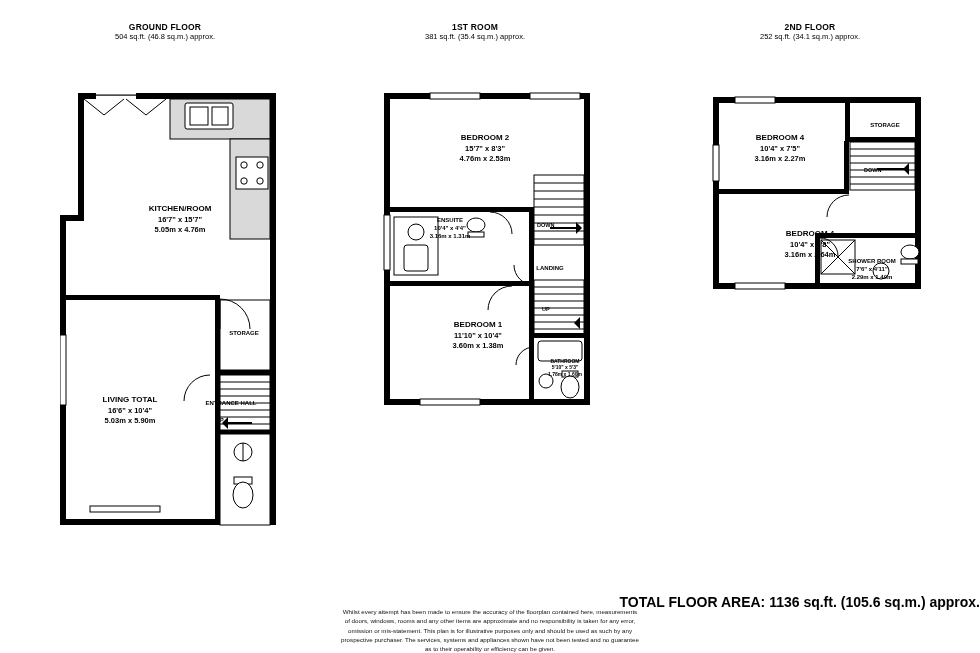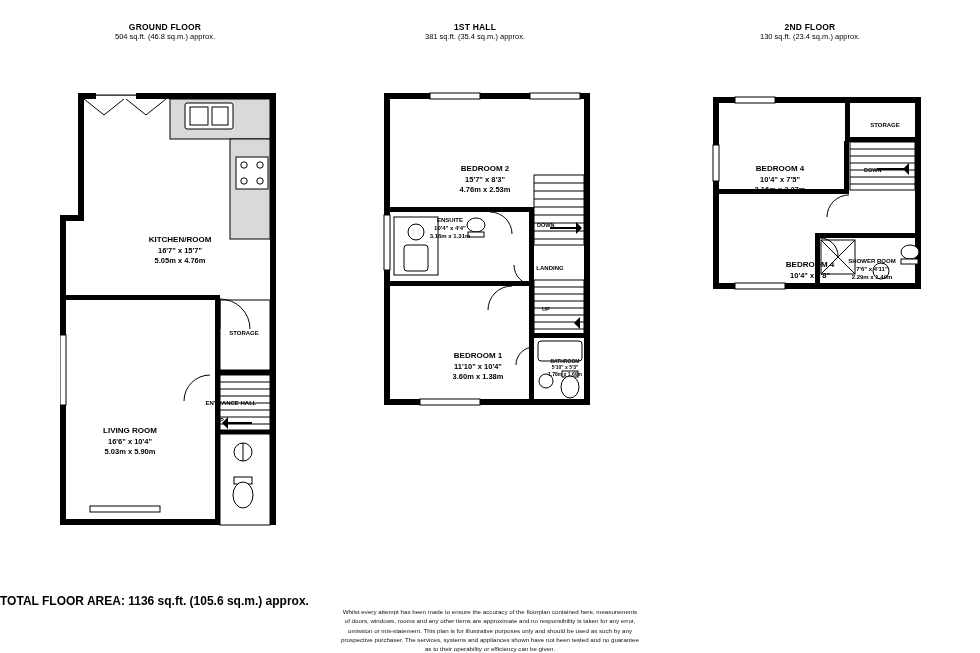--- a/index.html
+++ b/index.html
@@ -6,26 +6,26 @@
   body{
     width:980px;height:653px;background:#ffffff;
     font-family:"Liberation Sans", sans-serif;
     color:#000;overflow:hidden;position:relative;
   }
   .stage{position:absolute;left:0;top:0;width:980px;height:653px;padding-left:48px;}
   .abs{position:absolute;}
   .ctr{text-align:center;}
   .floor-title{font-size:8.5px;font-weight:bold;letter-spacing:.2px;}
   .floor-sub{font-size:7.5px;}
-  .room-label{font-size:7.5px;font-weight:bold;line-height:1.35;text-align:center;white-space:nowrap;margin-top:31px;}
+  .room-label{font-size:7.5px;font-weight:bold;line-height:1.35;text-align:center;white-space:nowrap;}
   .room-label .n{font-size:8px;}
   .small-label{font-size:6px;font-weight:bold;line-height:1.3;text-align:center;white-space:nowrap;}
   .tiny-label{font-size:5px;font-weight:bold;line-height:1.25;text-align:center;white-space:nowrap;}
   .dirlabel{font-size:5.5px;font-weight:bold;}
-  .footer-title{font-size:12px;font-weight:bold;text-align:left;}
+  .footer-title{font-size:14px;font-weight:bold;text-align:right;}
   .footer-text{font-size:6.2px;text-align:center;line-height:1.5;color:#111;}
   svg{display:block;}
 </style>
 </head>
 <body>
 
 <div class="stage">
 
   <div class="abs ctr" style="left:40px;top:22px;width:250px;">
     <div class="floor-title">GROUND FLOOR</div>
@@ -126,37 +126,37 @@
     </svg>
   </div>
 
   <div class="abs room-label" style="left:100px;top:204px;width:160px;">
     <div class="n">KITCHEN/ROOM</div>
     <div>16'7"  x 15'7"</div>
     <div>5.05m  x 4.76m</div>
   </div>
 
   <div class="abs room-label" style="left:50px;top:395px;width:160px;">
-    <div class="n">LIVING ROOM</div>
+    <div class="n">LIVING TOTAL</div>
     <div>16'6" x 10'4"</div>
     <div>5.03m  x 5.90m</div>
   </div>
 
   <div class="abs small-label" style="left:214px;top:330px;width:60px;">
     <div>STORAGE</div>
   </div>
 
   <div class="abs small-label" style="left:186px;top:400px;width:90px;">
     <div>ENTRANCE HALL</div>
   </div>
 
   <div class="abs dirlabel" style="left:216px;top:417px;">UP</div>
 
   <div class="abs ctr" style="left:350px;top:22px;width:250px;">
-    <div class="floor-title">1ST HALL</div>
+    <div class="floor-title">1ST ROOM</div>
     <div class="floor-sub">381 sq.ft. (35.4 sq.m.) approx.</div>
   </div>
 
   <div class="abs" style="left:380px;top:85px;width:220px;height:340px;">
     <svg width="220" height="340" viewBox="0 0 220 340">
       <g fill="#000">
 
         <rect x="4" y="8" width="206" height="6"></rect>
         <rect x="4" y="8" width="6" height="312"></rect>
         <rect x="4" y="314" width="206" height="6"></rect>
@@ -262,21 +262,21 @@
 
   <div class="abs small-label" style="left:520px;top:265px;width:60px;">
     <div>LANDING</div>
   </div>
 
   <div class="abs dirlabel" style="left:537px;top:222px;">DOWN</div>
   <div class="abs dirlabel" style="left:542px;top:306px;">UP</div>
 
   <div class="abs ctr" style="left:685px;top:22px;width:250px;text-align:center;">
     <div class="floor-title">2ND FLOOR</div>
-    <div class="floor-sub">130 sq.ft. (23.4 sq.m.) approx.</div>
+    <div class="floor-sub">252 sq.ft. (34.1 sq.m.) approx.</div>
   </div>
 
   <div class="abs" style="left:705px;top:85px;width:225px;height:225px;">
     <svg width="225" height="225" viewBox="0 0 225 225">
       <g fill="#000">
         <rect x="8" y="12" width="208" height="6"></rect>
         <rect x="8" y="12" width="6" height="192"></rect>
         <rect x="8" y="198" width="208" height="6"></rect>
         <rect x="210" y="12" width="6" height="192"></rect>
 

